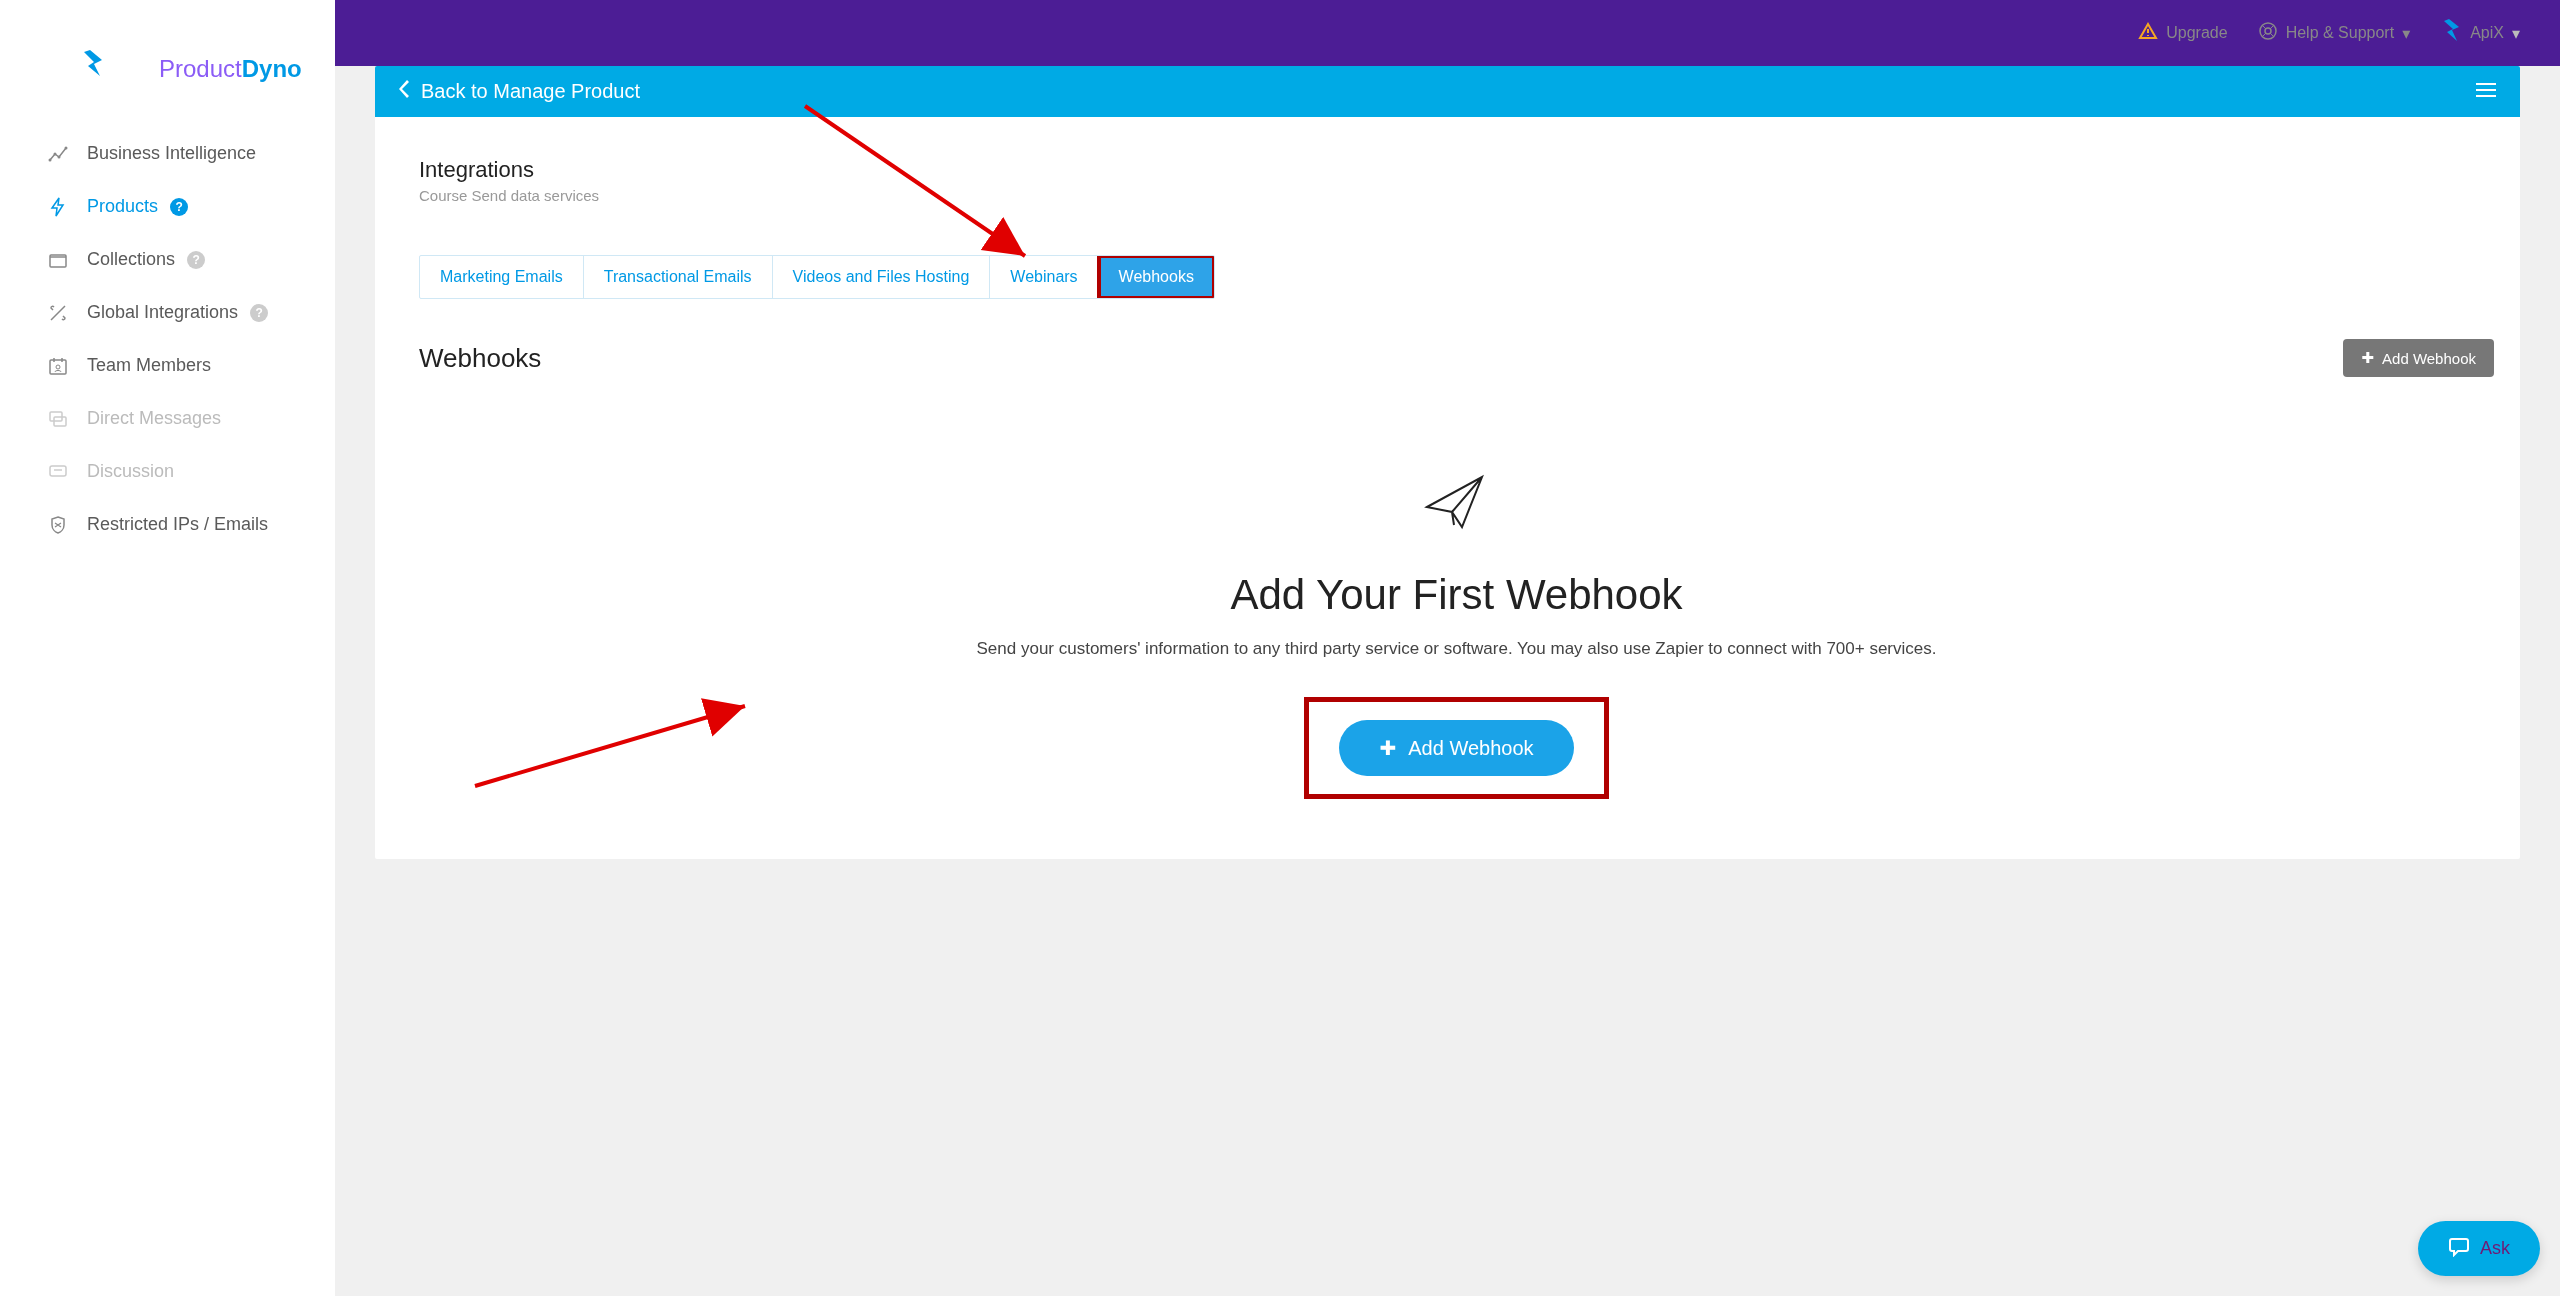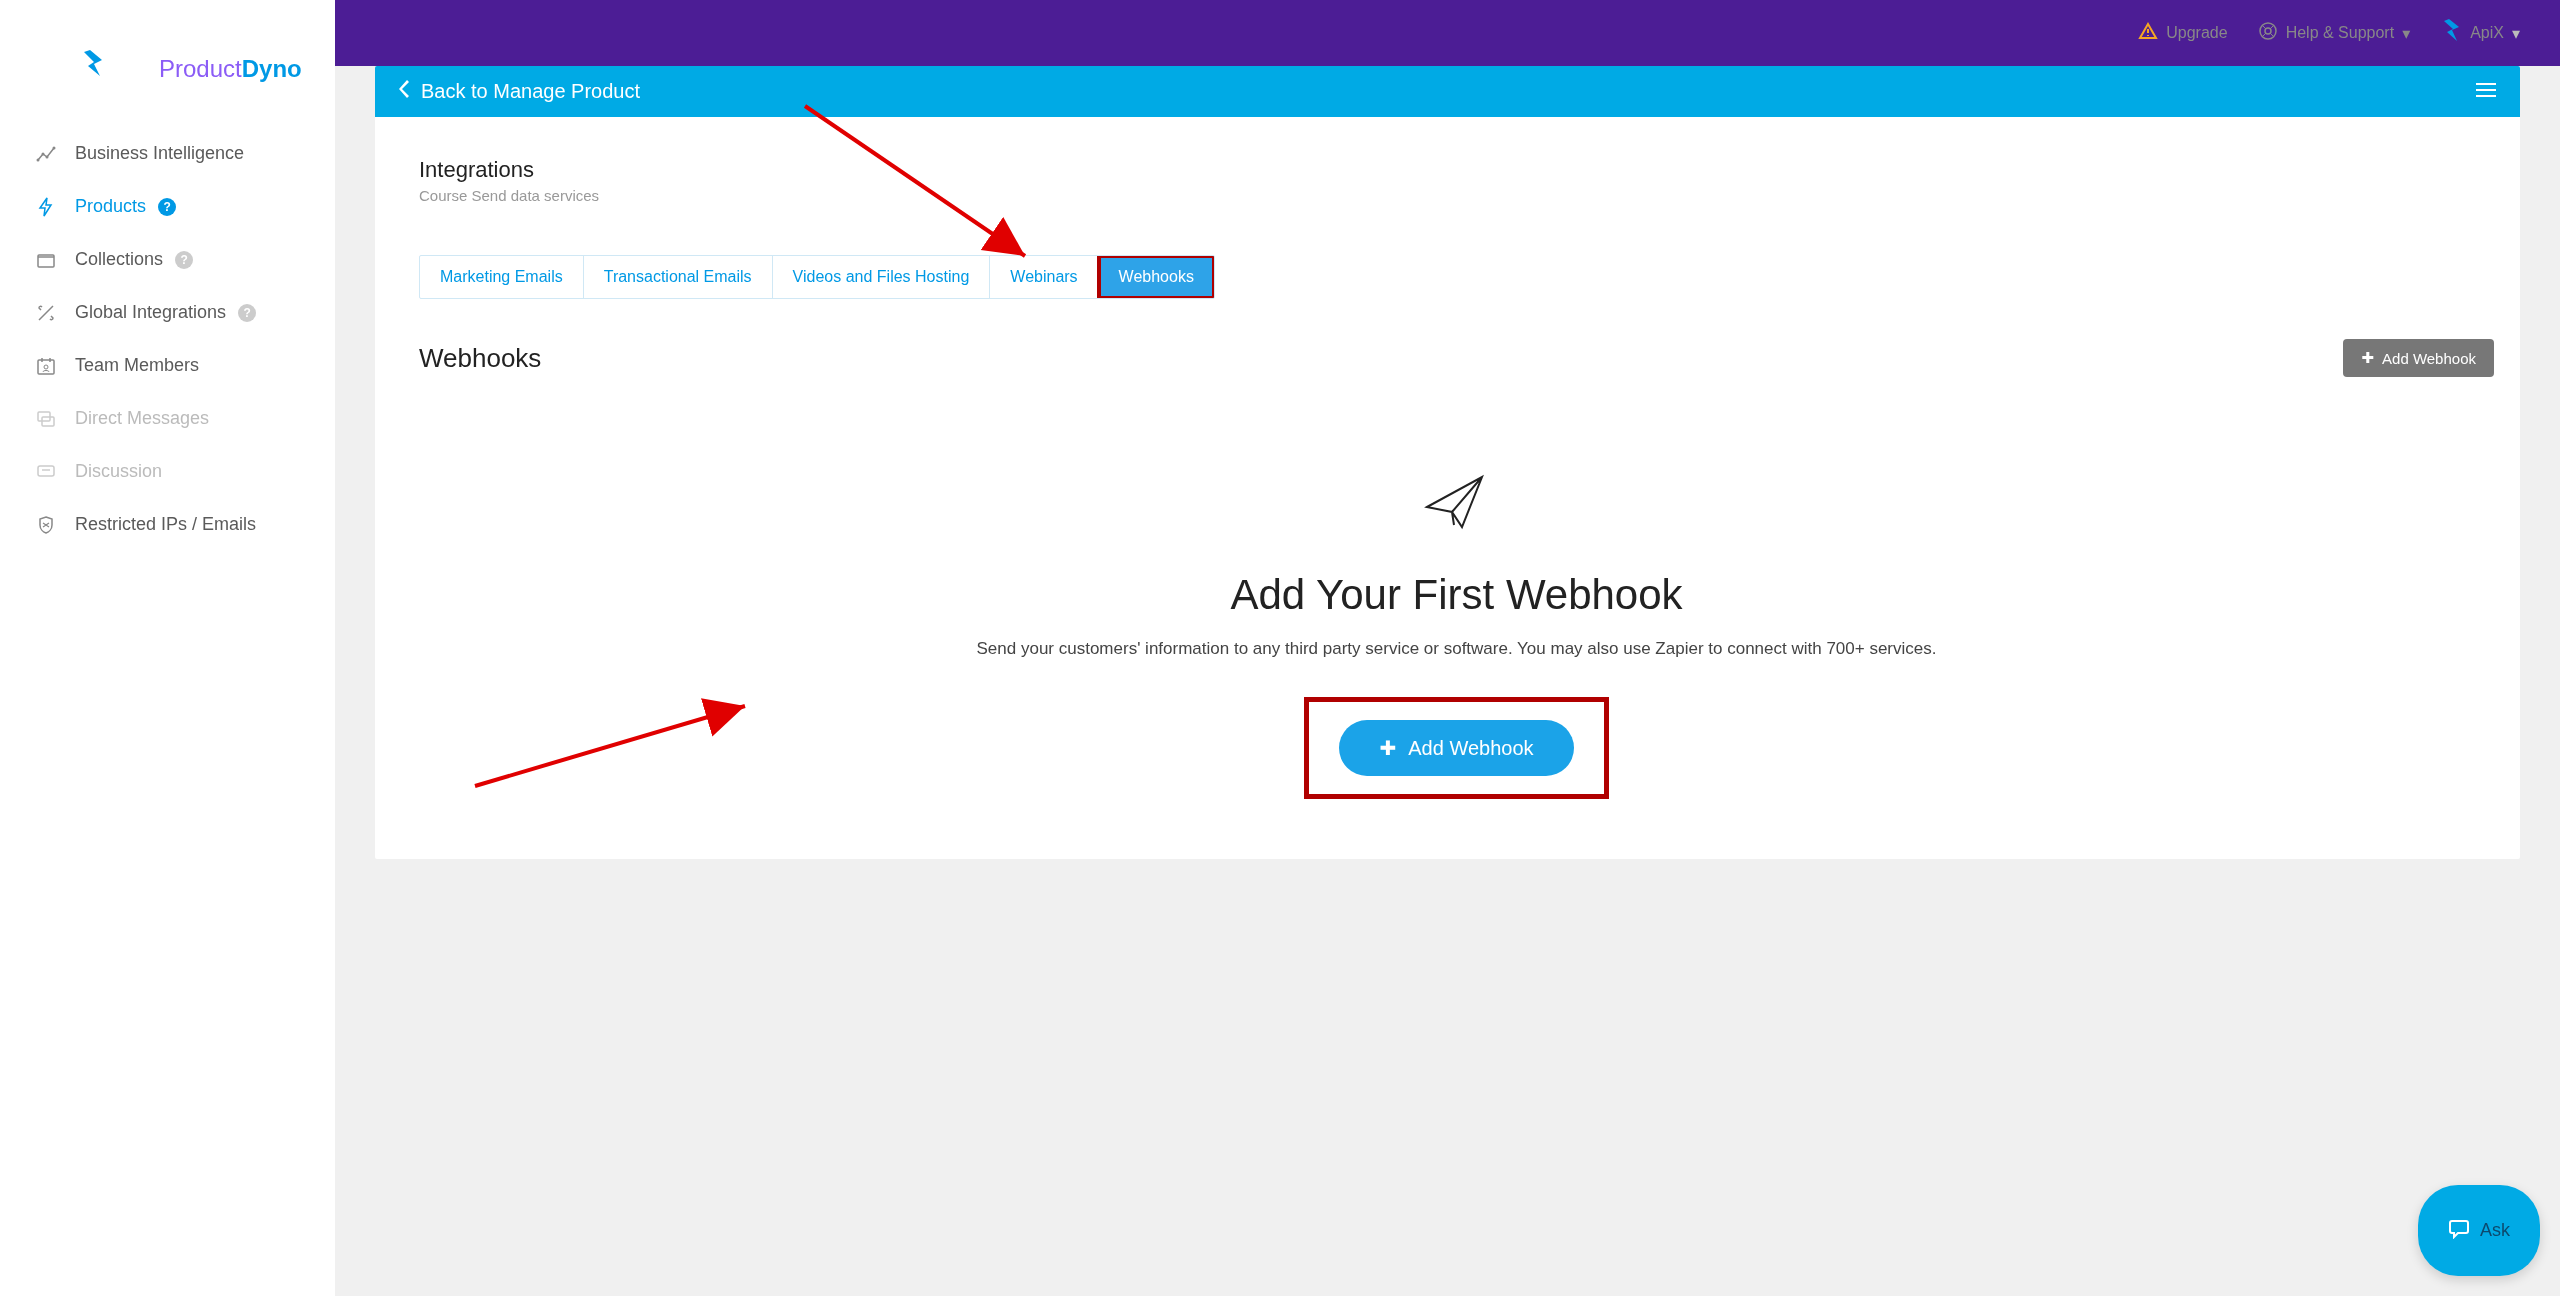--- a/index.html
+++ b/index.html
@@ -5,21 +5,21 @@
     * { margin: 0; padding: 0; box-sizing: border-box; }
     body { font-family: -apple-system, BlinkMacSystemFont, 'Segoe UI', Helvetica, Arial, sans-serif; background: #fff; color: #333; }
     .app { display: flex; min-height: 100vh; }
     
     .sidebar { width: 335px; background: #fff; padding: 20px 0; }
     .logo { display: flex; align-items: center; padding: 30px 35px 30px 80px; font-size: 24px; font-weight: 400; }
     .logo-icon { color: #0099e5; margin-right: 8px; font-size: 28px; }
     .logo-product { color: #8b5cf6; font-weight: 400; margin-left: 47px; }
     .logo-dyno { color: #0099e5; font-weight: 600; }
     
-    .nav-items { padding: 10px 0; }
+    .nav-items { padding: 10px 12px; }
     .nav-item { display: flex; align-items: center; padding: 16px 35px; color: #5a5a5a; font-size: 18px; cursor: pointer; }
     .nav-item.active { color: #0099e5; }
     .nav-item.muted { color: #bbb; }
     .nav-icon { width: 22px; margin-right: 18px; display: inline-flex; align-items: center; justify-content: center; }
     .help-badge { background: #ccc; color: #fff; width: 18px; height: 18px; border-radius: 50%; display: inline-flex; align-items: center; justify-content: center; font-size: 12px; margin-left: 12px; font-weight: bold; }
     .nav-item.active .help-badge { background: #0099e5; }
     
     .main-area { flex: 1; background: #f0f0f0; display: flex; flex-direction: column; }
     
     .topbar { display: flex; justify-content: flex-end; align-items: center; padding: 18px 40px; background: #4c1d95; gap: 30px; }
@@ -46,21 +46,21 @@
     .section-title { font-size: 26px; font-weight: 400; color: #222; }
     .btn-gray { background: #777; color: #fff; padding: 10px 18px; border: none; border-radius: 4px; font-size: 15px; cursor: pointer; display: flex; align-items: center; gap: 8px; }
     
     .empty-state { text-align: center; margin-top: 90px; }
     .paper-plane { margin: 0 auto; }
     .empty-title { font-size: 42px; font-weight: 400; color: #222; margin-top: 30px; }
     .empty-desc { font-size: 17px; color: #444; margin-top: 20px; }
     .btn-primary-wrap { display: inline-block; margin-top: 38px; border: 5px solid #b00000; padding: 18px 30px; }
     .btn-primary { background: #1ba3e8; color: #fff; padding: 16px 40px; border: none; border-radius: 40px; font-size: 20px; cursor: pointer; display: flex; align-items: center; gap: 12px; }
     
-    .ask-widget { position: fixed; bottom: 20px; right: 20px; background: #00aae5; color: #0c4a6e; padding: 32px 30px; border-radius: 40px; display: flex; align-items: center; gap: 10px; font-size: 18px; cursor: pointer; box-shadow: 0 4px 12px rgba(0,0,0,0.15); }
+    .ask-widget { position: fixed; bottom: 20px; right: 20px; background: #00aae5; color: #701a75; padding: 14px 30px; border-radius: 40px; display: flex; align-items: center; gap: 10px; font-size: 18px; cursor: pointer; box-shadow: 0 4px 12px rgba(0,0,0,0.15); }
     
     .arrow-annotation { position: absolute; pointer-events: none; }
   </style>
 </head>
 <body>
 
 <div class="app">
   <aside class="sidebar">
     <div class="logo">
       <span class="logo-icon">

